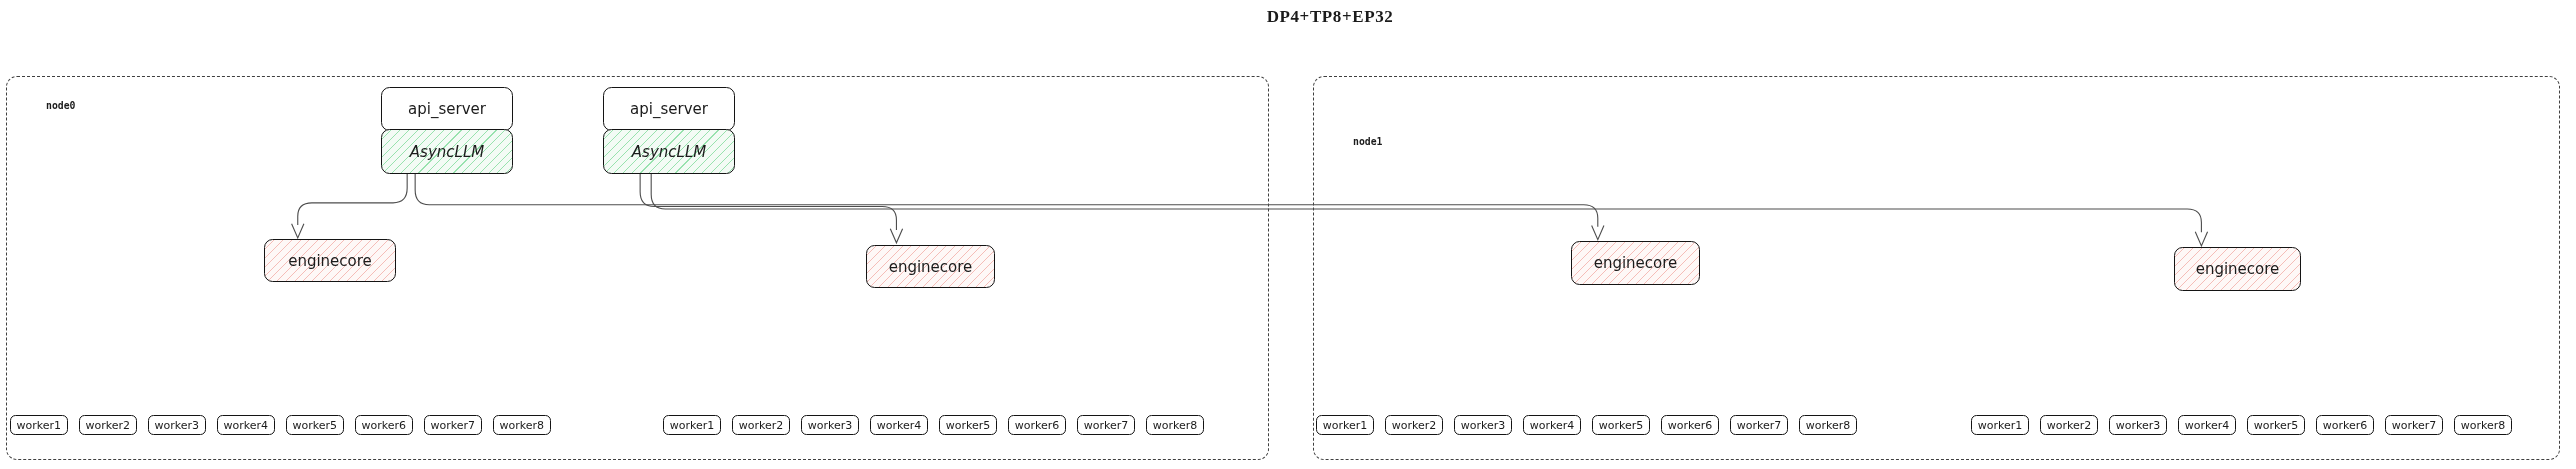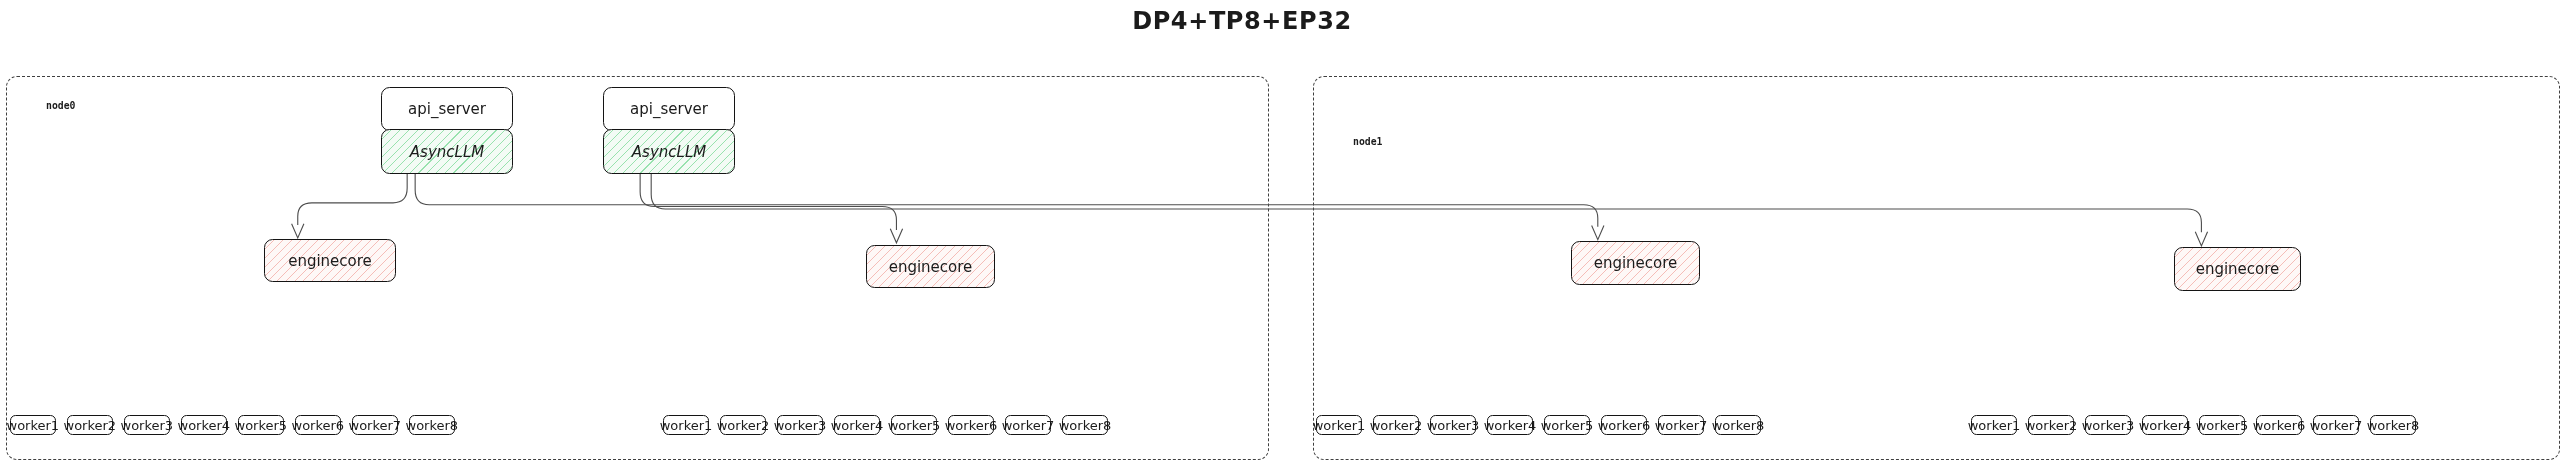--- a/index.html
+++ b/index.html
@@ -6,27 +6,28 @@
   .canvas{
     position:relative;
     width:2576px;height:469px;
     background:#ffffff;
     font-family:"DejaVu Sans", sans-serif;
     color:#1b1b1b;
     overflow:hidden;
   }
   .title{
     position:absolute;
-    left:1242px;top:7.4px;
+    left:1330px;top:7.4px;
     transform:translateX(-50%);
-    font-size:24px;
+    font-size:17px;
     font-weight:600;
     letter-spacing:0.6px;
     white-space:nowrap;
     z-index:2;
+    font-family:Liberation Serif, serif;
   }
   .node{
     position:absolute;
     border:1.2px dashed #3f3f3f;
     border-radius:11px;
     box-sizing:border-box;
     z-index:1;
     background:transparent;
   }
   .node-label{
@@ -65,26 +66,26 @@
     background-color:#fef8f7;
     background-image:repeating-linear-gradient(135deg,#f5bdb8 0,#f5bdb8 0.7px,transparent 0.7px,transparent 6.2px);
   }
   .worker-row{
     position:absolute;
     display:flex;
     gap:11px;
     z-index:4;
   }
   .worker{
-    width:46px;height:20px;
+    width:58px;height:20px;
     border:1.2px solid #141414;
     border-radius:5.5px;
     box-sizing:border-box;
     display:flex;align-items:center;justify-content:center;
-    font-size:13px;
+    font-size:11px;
     background:#ffffff;
     white-space:nowrap;
   }
 </style>
 </head>
 <body>
 
 <div class="canvas">
 
   <div class="title">DP4+TP8+EP32</div>

